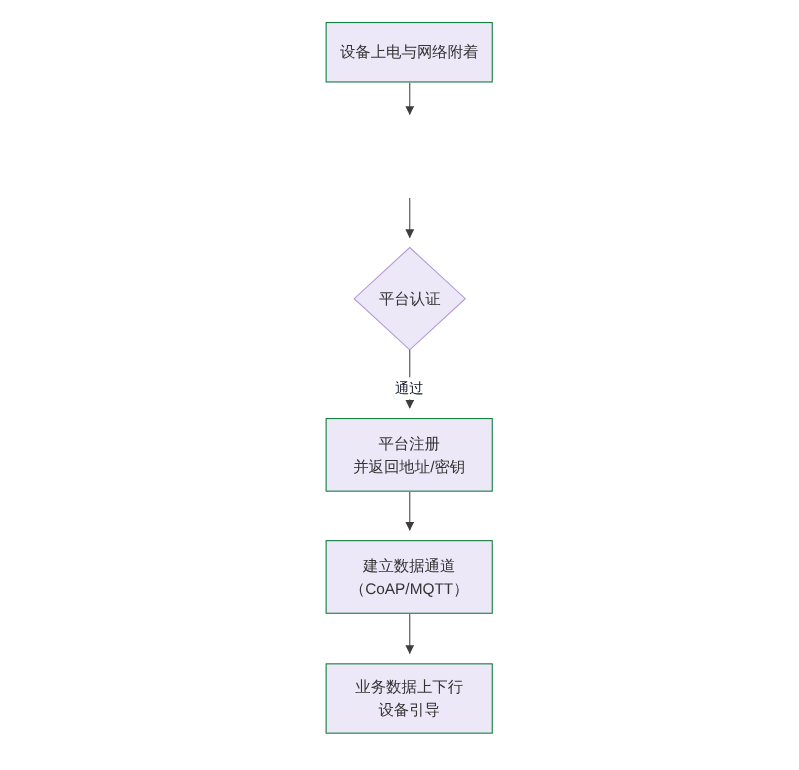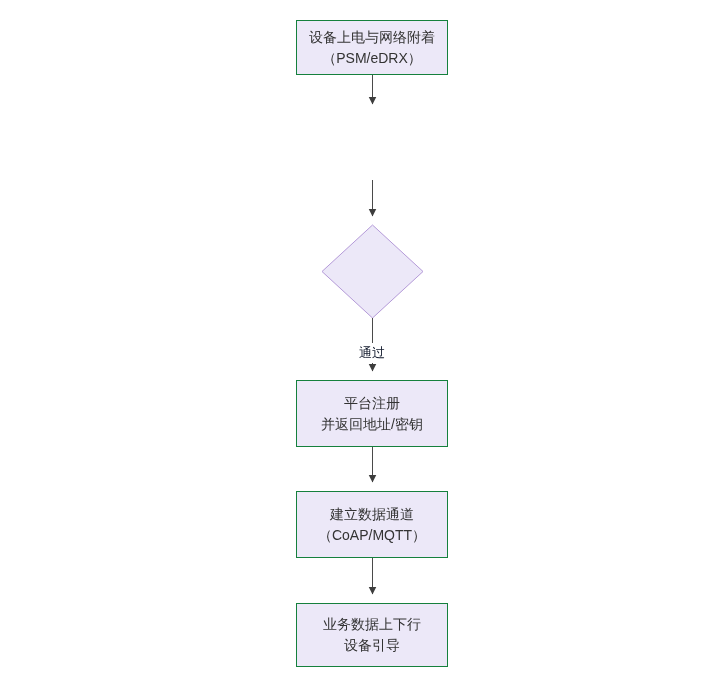--- a/index.html
+++ b/index.html
@@ -79,24 +79,26 @@
 
     <line x1="372.5" y1="75" x2="372.5" y2="104" stroke="#4a4a4a" stroke-width="1" marker-end="url(#arrowhead)"></line>
     <line x1="372.5" y1="180" x2="372.5" y2="216" stroke="#4a4a4a" stroke-width="1" marker-end="url(#arrowhead)"></line>
     <line x1="372.5" y1="318" x2="372.5" y2="371" stroke="#4a4a4a" stroke-width="1" marker-end="url(#arrowhead)"></line>
     <line x1="372.5" y1="447" x2="372.5" y2="482" stroke="#4a4a4a" stroke-width="1" marker-end="url(#arrowhead)"></line>
     <line x1="372.5" y1="558" x2="372.5" y2="594" stroke="#4a4a4a" stroke-width="1" marker-end="url(#arrowhead)"></line>
   </svg>
 
   <div class="node node-process" style="left:296px; top:20px; width:152px; height:55px;">
     <span class="node-line">设备上电与网络附着</span>
-    <span class="node-line">（PSM/eDRX）</span>
   </div>
 
 
+  <div class="node node-decision" style="left:322px; top:225px; width:101px; height:93px;">
+    <span class="node-line decision-label">平台认证</span>
+  </div>
 
   <div class="edge-label" style="left:356px; top:343px;">通过</div>
 
   <div class="node node-process" style="left:296px; top:491px; width:152px; height:67px;">
     <span class="node-line">建立数据通道</span>
     <span class="node-line">（CoAP/MQTT）</span>
   </div>
 
   <div class="node node-process" style="left:296px; top:380px; width:152px; height:67px;">
     <span class="node-line">平台注册</span>

